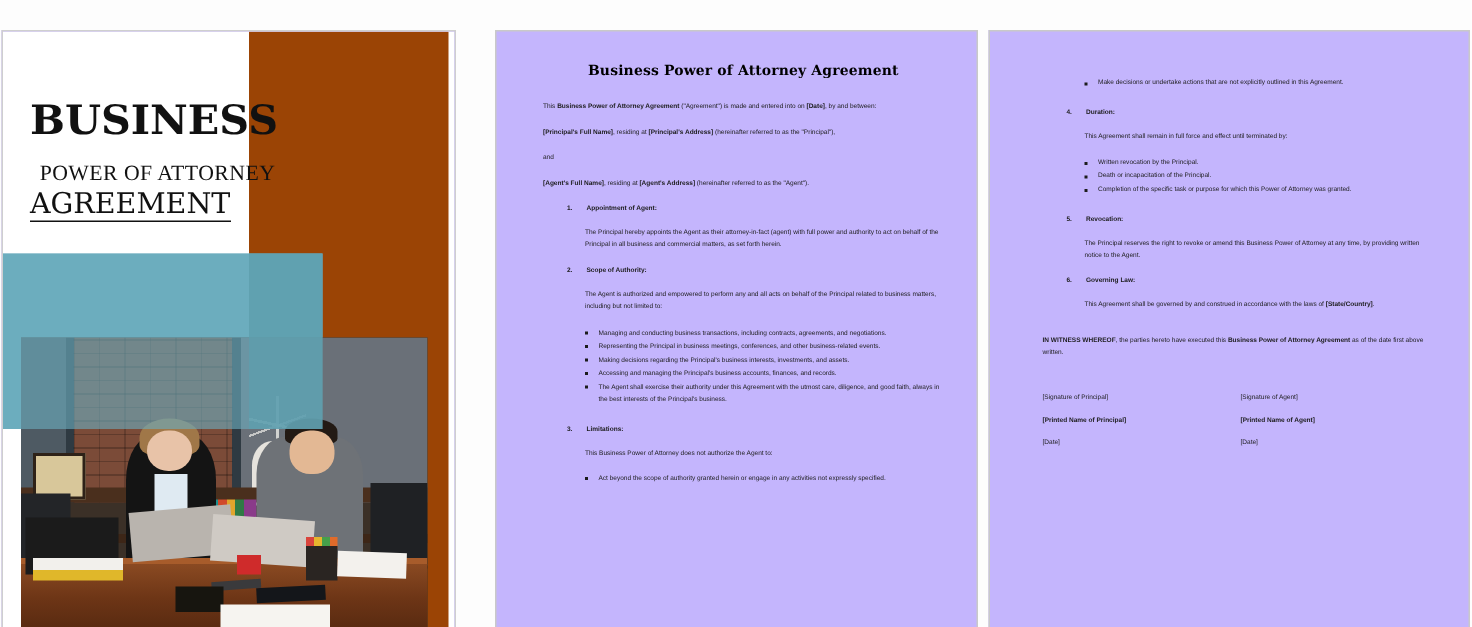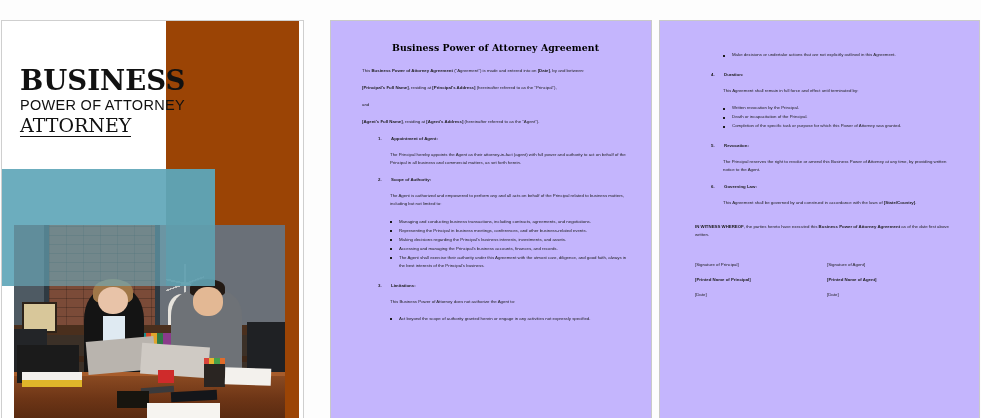--- a/index.html
+++ b/index.html
@@ -130,25 +130,26 @@
     font-family:"DejaVu Serif", serif;
     font-weight:bold;
     font-size:27px;
     letter-spacing:0px;
     line-height:1;
     margin:0;
     transform:scaleX(1.02);
     transform-origin:left center;
   }
   .t-poa{
-    font-family:Liberation Sans, sans-serif;
+    font-family:Liberation Serif, serif;
     font-size:14.5px;
     letter-spacing:.3px;
     line-height:1.15;
-    margin:3px 0 0 0;
+    margin:14px 0 0 0;
+    text-align:center;
   }
   .t-agreement{
     font-family:"DejaVu Serif", serif;
     font-size:19px;
     letter-spacing:0px;
     line-height:1.1;
     margin:1px 0 0 0;
     border-bottom:1.5px solid #111;
     display:inline-block;
     padding-bottom:0px;
@@ -251,21 +252,21 @@
         <div class="ph-stapler"></div>
         <div class="ph-sheet"></div>
       </div>
 
       <div class="teal-overlay"></div>
       <div class="teal-on-orange"></div>
 
       <div class="cover-title">
         <div class="t-business">BUSINESS</div>
         <div class="t-poa">POWER OF ATTORNEY</div>
-        <div class="t-agreement">ATTORNEY</div>
+        <div class="t-agreement">AGREEMENT</div>
       </div>
 
     </div>
   </div>
 
   <div class="page" id="page-two">
     <div class="doc">
 
       <h1>Business Power of Attorney Agreement</h1>
 

